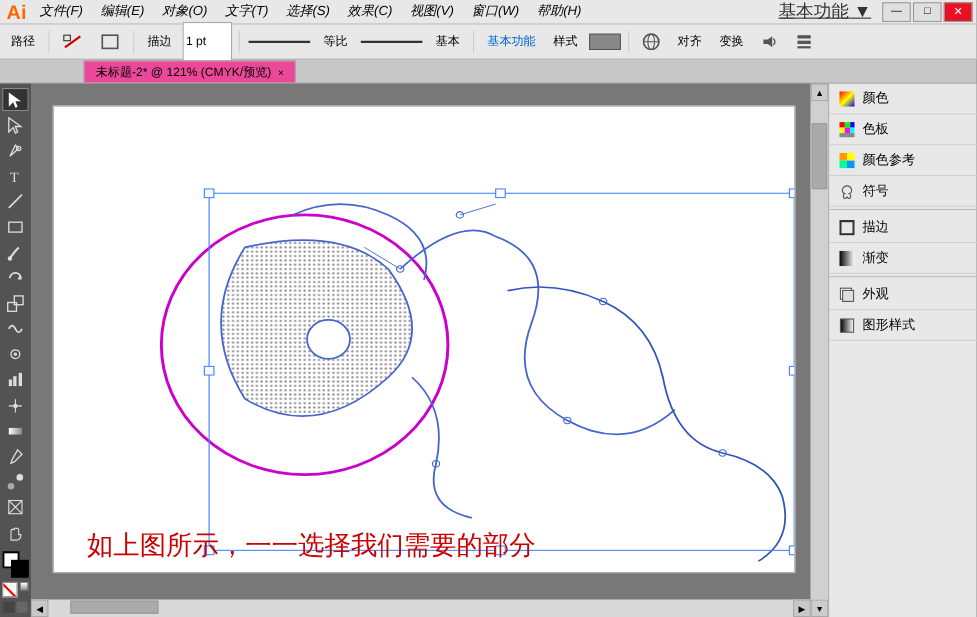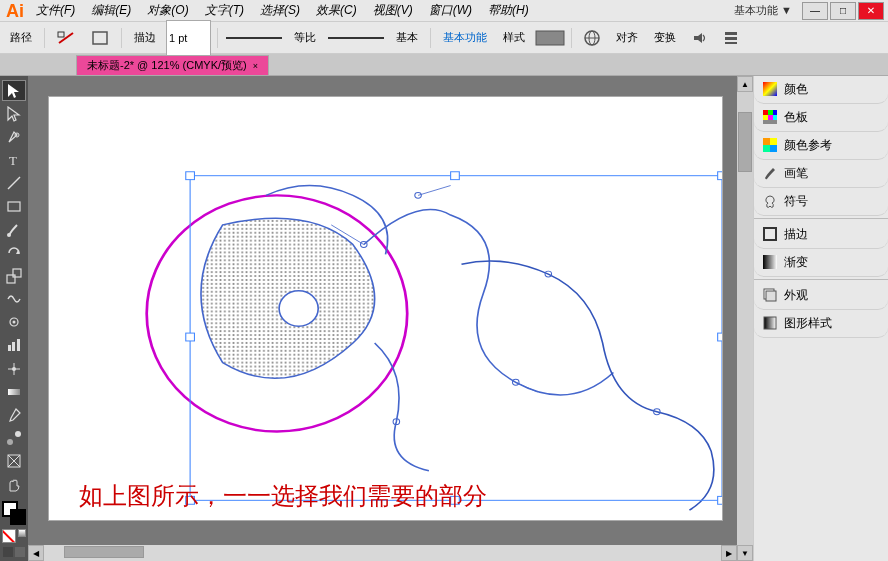--- a/index.html
+++ b/index.html
@@ -11,21 +11,21 @@
       display: flex; align-items: center; justify-content: space-between;
       border-bottom: 1px solid #ccc;
     }
     #titlebar-left { display: flex; align-items: center; gap: 4px; padding-left: 6px; }
     #titlebar-ai { font-size: 18px; font-weight: bold; color: #ff6600; line-height: 1; }
     #titlebar-menus { display: flex; gap: 0px; }
     .menu-item { padding: 16px 8px; font-size: 12px; cursor: pointer; white-space: nowrap; font-style: italic; }
     #titlebar-right { display: flex; align-items: center; gap: 2px; padding-right: 4px; }
     .win-btn { width: 26px; height: 18px; border: 1px solid #999; background: #e0e0e0; font-size: 10px; display: flex; align-items: center; justify-content: center; cursor: pointer; }
     .win-btn.close { background: #e81123; color: #fff; }
-    #workspace-label { font-size: 11px; color: #333; padding: 0 8px; }
+    #workspace-label { font-size: 16px; color: #333; padding: 0 8px; text-decoration: underline; }
 
     
     #toolbar {
       width: 888px; height: 32px; background: #e8e8e8;
       display: flex; align-items: center; gap: 4px;
       border-bottom: 1px solid #ccc; padding: 0 4px;
     }
     .tb-item { padding: 2px 5px; font-size: 11px; display: flex; align-items: center; gap: 2px; cursor: pointer; border: 1px solid transparent; }
     .tb-sep { width: 1px; height: 20px; background: #ccc; margin: 0 2px; }
     .tb-select { height: 36px; font-size: 11px; border: 1px solid #aaa; background: #fff; padding: 0 2px; }
@@ -78,24 +78,23 @@
     .scroll-track { flex: 1; width: 100%; background: #d0d0d0; position: relative; }
     .scroll-thumb { width: 14px; height: 60px; background: #aaa; position: absolute; top: 20px; left: 1px; border: 1px solid #999; cursor: pointer; }
 
     
     #right-panel {
       width: 135px; background: #e8e8e8; border-left: 1px solid #ccc;
       display: flex; flex-direction: column;
       flex-shrink: 0;
     }
     .rp-item {
-      display: flex; align-items: flex-start; gap: 6px;
+      display: flex; align-items: center; gap: 6px;
       padding: 5px 8px; border-bottom: 1px solid #d0d0d0; cursor: pointer;
       font-size: 12px;
-      border-radius: 10px;
     }
     .rp-icon { width: 16px; height: 16px; display: flex; align-items: center; justify-content: center; font-size: 12px; flex-shrink: 0; }
     .rp-label { font-size: 12px; }
 
     
     #artwork { position: absolute; top: 0; left: 0; width: 100%; height: 100%; }
 
     
     #lt-colors {
       margin-top: auto; padding: 4px; display: flex; flex-direction: column; align-items: center; gap: 2px;
@@ -433,28 +432,20 @@
         <svg width="14" height="14">
             <rect width="7" height="7" fill="#f90"></rect>
             <rect x="7" width="7" height="7" fill="#ff0"></rect>
             <rect y="7" width="7" height="7" fill="#0f9"></rect>
             <rect x="7" y="7" width="7" height="7" fill="#09f"></rect>
           </svg>
       </div>
       <span class="rp-label">颜色参考</span>
     </div>
 
-    <div class="rp-item">
-      <div class="rp-icon">
-        <svg width="14" height="14">
-          <path d="M2,12 Q4,8 10,2 L12,4 Q6,10 4,13 Q3,14 2,12 Z" fill="#555"></path>
-        </svg>
-      </div>
-      <span class="rp-label">画笔</span>
-    </div>
 
     <div class="rp-item">
       <div class="rp-icon">
         <svg width="14" height="14">
           <path d="M7,2 Q10,2 11,5 Q12,8 9,9 Q11,10 10,13 Q8,14 7,12 Q6,14 4,13 Q3,10 5,9 Q2,8 3,5 Q4,2 7,2 Z" fill="none" stroke="#555" stroke-width="1"></path>
         </svg>
       </div>
       <span class="rp-label">符号</span>
     </div>
 

